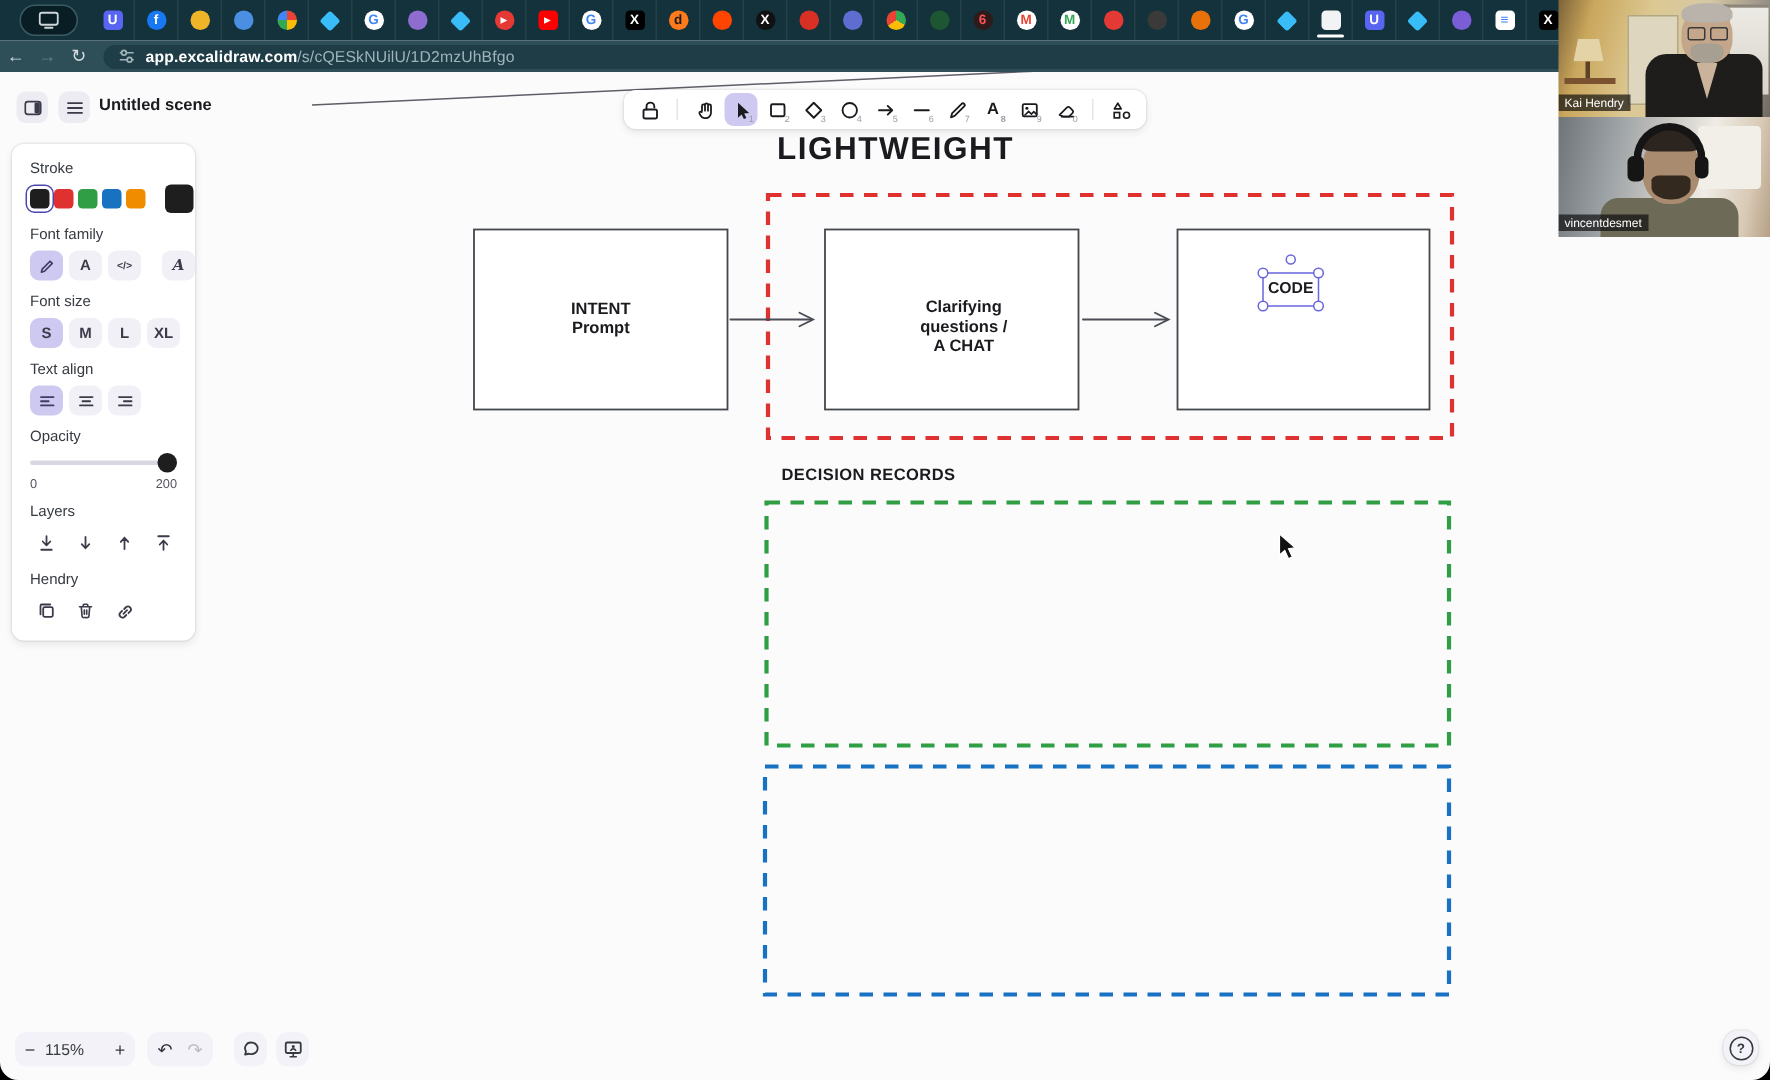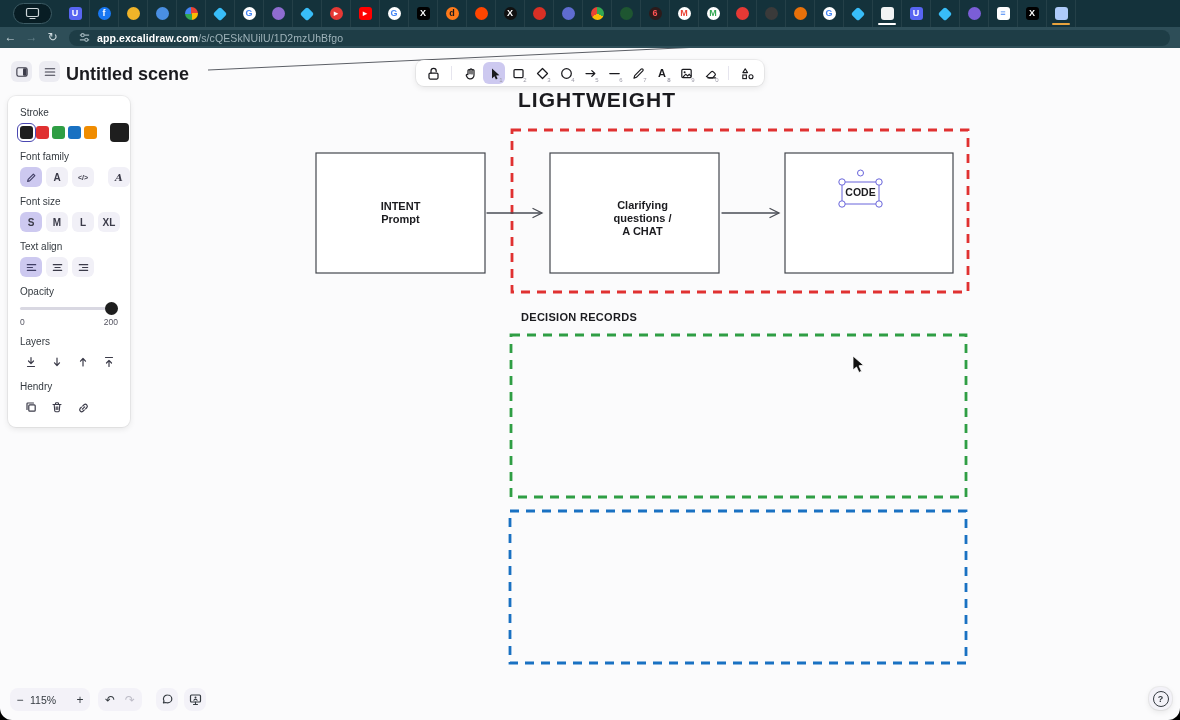--- a/index.html
+++ b/index.html
@@ -26,21 +26,21 @@
   .urlbar{flex:1;height:16px;margin:0 10px 0 6px;background:#1e3d46;border-radius:8px;display:flex;align-items:center;
     padding:0 9px;gap:6px;min-width:0;}
   .url{font-size:10.5px;color:#fff;font-weight:bold;letter-spacing:.1px;white-space:nowrap;overflow:hidden;}
   .url .path{color:#9fb3ba;font-weight:normal;}
 
   
   .island{position:absolute;background:#fff;border-radius:8px;z-index:5;
     box-shadow:0 0 0 1px rgba(0,0,0,.05),0 2px 6px rgba(0,0,0,.09);}
   .hbtn{position:absolute;width:21px;height:21px;border-radius:6px;background:#ececf2;z-index:5;
     display:flex;align-items:center;justify-content:center;}
-  .scene-title{position:absolute;left:66px;top:64px;font-size:18px;font-weight:bold;color:#1b1b1f;z-index:5;}
+  .scene-title{position:absolute;left:66px;top:64px;font-size:11px;font-weight:bold;color:#1b1b1f;z-index:5;}
 
   .panel{left:8px;top:96px;width:122px;padding:2px 0 10px 0;}
   .plabel{font-size:10px;color:#343a40;margin:9px 0 5px 12px;}
   .prow{display:flex;align-items:center;gap:4px;margin:0 12px;}
   .swatch{width:13px;height:13px;border-radius:3px;flex:none;}
   .swatch.selected{outline:1px solid #4a47b1;outline-offset:2px;}
   .bigswatch{width:19px;height:19px;border-radius:4px;margin-left:9px;flex:none;}
   .pbtn{width:22px;height:20px;border-radius:6px;background:#f1f0f7;display:flex;align-items:center;justify-content:center;
     font-size:10px;font-weight:bold;color:#3b3b49;flex:none;}
   .pbtn.active{background:#cdc9f0;}
@@ -484,15 +484,43 @@
       <circle cx="7.5" cy="5.6" r="1" fill="#343a40"></circle>
       <path d="M5.9 8.2a1.8 1.8 0 0 1 3.2 0M7.5 10v2M5.5 12.5h4" fill="none" stroke="#343a40" stroke-width="1.1" stroke-linecap="round"></path>
       </svg>
   </div>
 
   <div class="island helpbtn">
     <div class="helpq">?</div>
   </div>
 
   <div class="webcams">
+    <div class="feed" style="height:78px;background:linear-gradient(105deg,#7e6337 0%,#caa75d 15%,#dcc892 40%,#d6c9a5 62%,#9a9488 85%,#6f6a60 100%);">
+      <div class="abs" style="left:46px;top:10px;width:32px;height:58px;background:#ded6be;border:1px solid #b3a682;"></div>
+      <div class="abs" style="right:1px;top:3px;width:26px;height:58px;background:linear-gradient(#eceae4,#d8d4cb);border-left:4px solid #8d867c;border-top:2px solid #8d867c;"></div>
+      <div class="abs" style="left:10px;top:26px;width:20px;height:15px;background:#e3d3a6;clip-path:polygon(15% 0,85% 0,100% 100%,0 100%);"></div>
+      <div class="abs" style="left:18px;top:41px;width:3px;height:12px;background:#5c4326;"></div>
+      <div class="abs" style="left:4px;top:52px;width:34px;height:4px;background:#7a5230;"></div>
+      <div class="abs" style="left:58px;top:36px;width:78px;height:42px;background:#1f1d1c;border-radius:14px 10px 0 0;"></div>
+      <div class="abs" style="left:92px;top:42px;width:14px;height:24px;background:#c9b39b;clip-path:polygon(50% 100%,100% 0,0 0);"></div>
+      <div class="abs" style="left:82px;top:6px;width:34px;height:36px;background:#c4a68b;border-radius:45% 45% 42% 42%;"></div>
+      <div class="abs" style="left:82px;top:2px;width:34px;height:13px;background:#b9b3ab;border-radius:50% 50% 30% 30%;"></div>
+      <div class="abs" style="left:86px;top:18px;display:flex;gap:3px;">
+        <div style="width:10px;height:7px;border:1.5px solid #3a3a3a;border-radius:2px;"></div>
+        <div style="width:10px;height:7px;border:1.5px solid #3a3a3a;border-radius:2px;"></div>
+      </div>
+      <div class="abs" style="left:88px;top:29px;width:22px;height:13px;background:#a89f93;border-radius:30% 30% 50% 50%;"></div>
+      <div class="name-tag">Kai Hendry</div>
+    </div>
+    <div class="feed" style="height:80px;background:linear-gradient(100deg,#6f7478 0%,#9aa0a4 25%,#c9c7c2 48%,#efece6 68%,#d8c9b4 88%,#b59f86 100%);">
+      <div class="abs" style="right:6px;top:6px;width:42px;height:42px;background:#f2efe9;border-radius:3px;"></div>
+      <div class="abs" style="left:28px;top:54px;width:92px;height:26px;background:#6e6a58;border-radius:12px 12px 0 0;"></div>
+      <div class="abs" style="left:56px;top:12px;width:38px;height:46px;background:#a98b6f;border-radius:46% 46% 44% 44%;"></div>
+      <div class="abs" style="left:56px;top:8px;width:38px;height:15px;background:#2c241e;border-radius:50% 50% 20% 20%;"></div>
+      <div class="abs" style="left:50px;top:4px;width:48px;height:24px;border:5px solid #151515;border-bottom:none;border-radius:48px 48px 0 0;box-sizing:border-box;"></div>
+      <div class="abs" style="left:46px;top:26px;width:11px;height:17px;background:#151515;border-radius:4px;"></div>
+      <div class="abs" style="left:91px;top:26px;width:9px;height:15px;background:#151515;border-radius:4px;"></div>
+      <div class="abs" style="left:62px;top:39px;width:26px;height:16px;background:#33291f;border-radius:20% 20% 50% 50%;"></div>
+      <div class="name-tag">vincentdesmet</div>
+    </div>
   </div>
 
 </div>
 
 </body></html>

